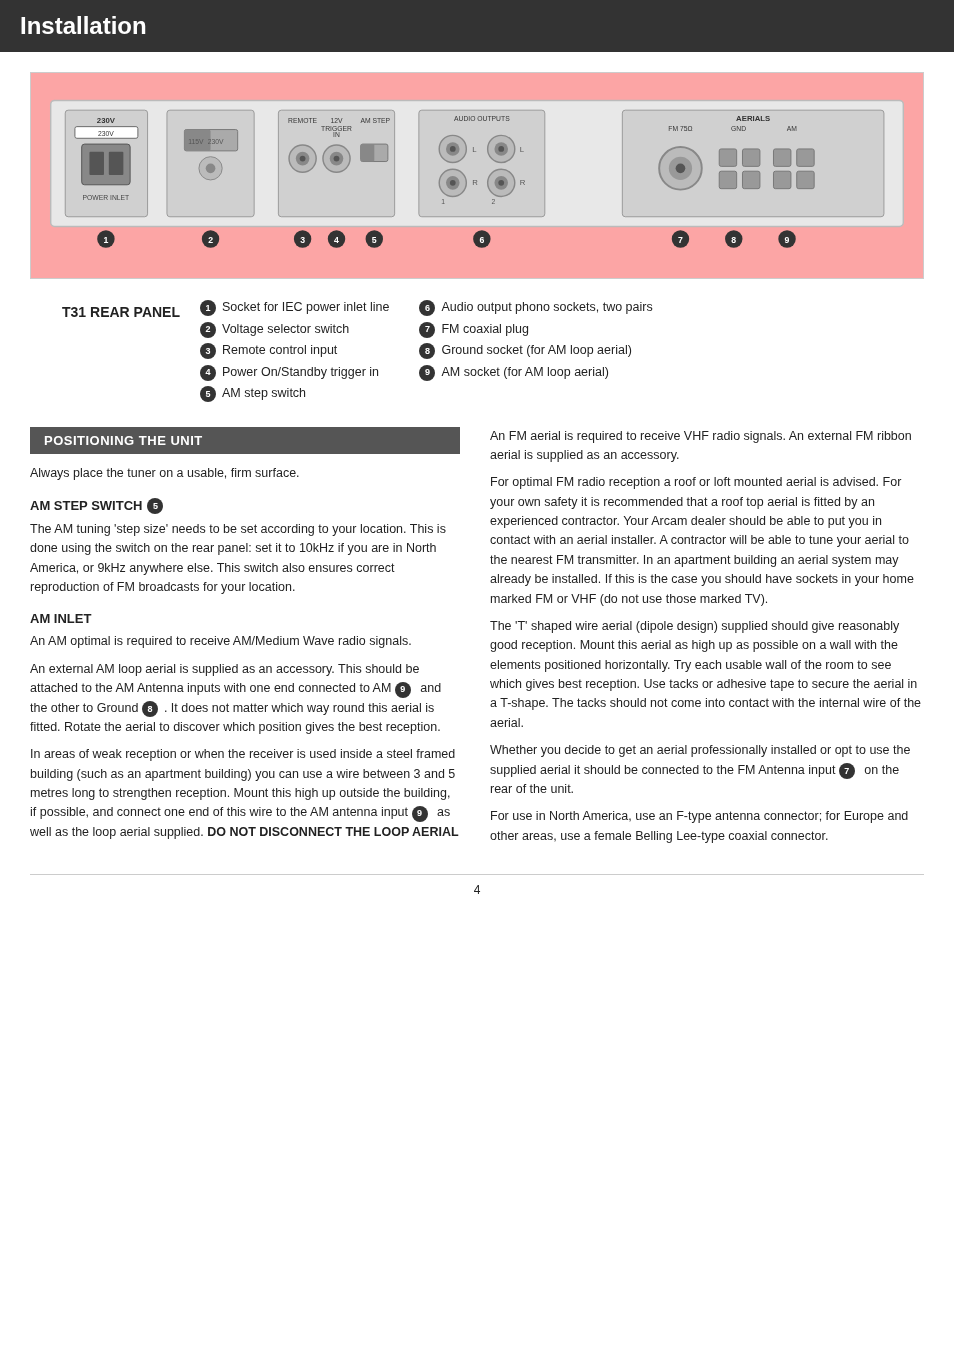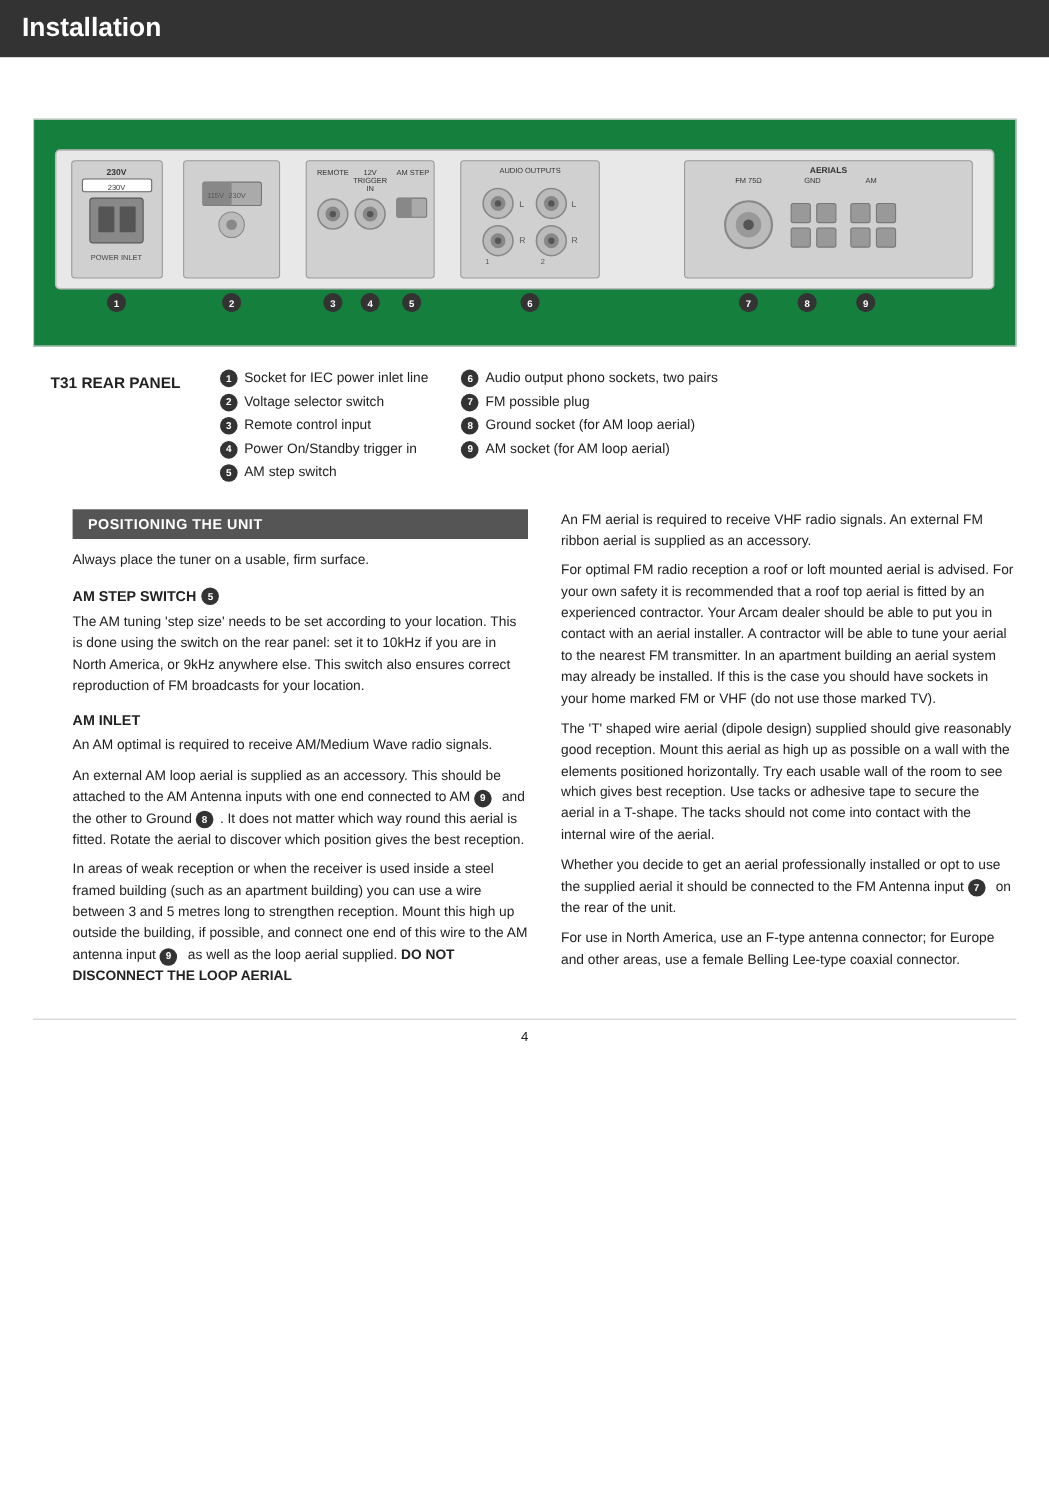--- a/index.html
+++ b/index.html
@@ -26,41 +26,40 @@
     }
 
     
     .page-content {
       padding: 20px 30px;
     }
 
     
     .diagram-box {
       border: 1px solid #ccc;
-      background: #15803d;
+      background: #fca5a5;
       padding: 15px 10px 10px 10px;
       margin-bottom: 20px;
       display: flex;
       flex-direction: column;
-      margin-top: 36px;
     }
 
     
     .rear-panel-section {
       display: flex;
       margin: 10px 0 20px 0;
       gap: 20px;
     }
 
     .rear-panel-title {
       font-weight: bold;
       font-size: 14px;
       min-width: 150px;
       padding-top: 5px;
-      text-align: center;
+      text-align: right;
     }
 
     .rear-panel-lists {
       display: flex;
       gap: 30px;
       flex: 1;
     }
 
     .panel-list {
       list-style: none;
@@ -100,21 +99,20 @@
       font-weight: bold;
       letter-spacing: 0.5px;
       margin-bottom: 10px;
     }
 
     
     .two-col {
       display: flex;
       gap: 30px;
       margin-top: 10px;
-      margin-left: 36px;
     }
 
     .col-left {
       flex: 1;
       max-width: 430px;
     }
 
     .col-right {
       flex: 1;
     }
@@ -309,21 +307,21 @@
           <span>AM step switch</span>
         </li>
       </ul>
       <ul class="panel-list">
         <li>
           <span class="num-circle">6</span>
           <span>Audio output phono sockets, two pairs</span>
         </li>
         <li>
           <span class="num-circle">7</span>
-          <span>FM possible plug</span>
+          <span>FM coaxial plug</span>
         </li>
         <li>
           <span class="num-circle">8</span>
           <span>Ground socket (for AM loop aerial)</span>
         </li>
         <li>
           <span class="num-circle">9</span>
           <span>AM socket (for AM loop aerial)</span>
         </li>
       </ul>

